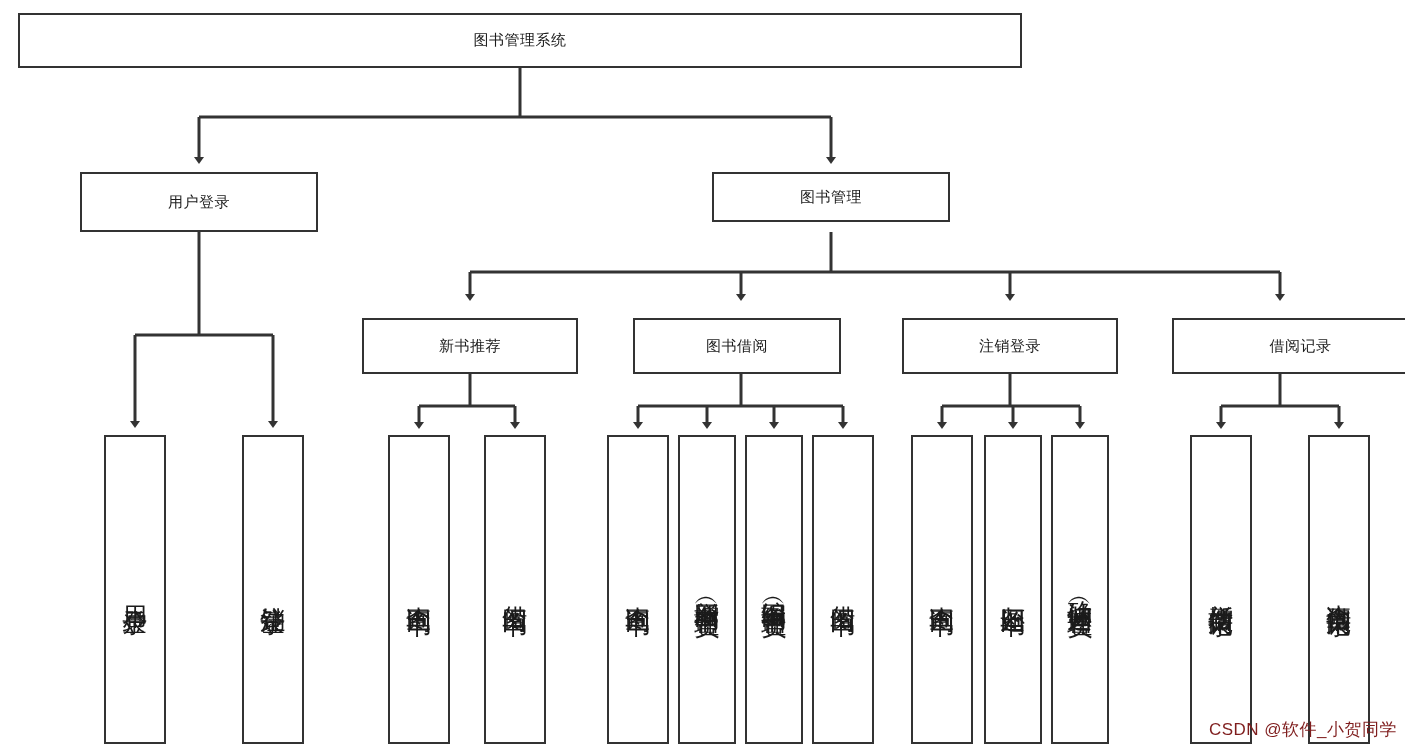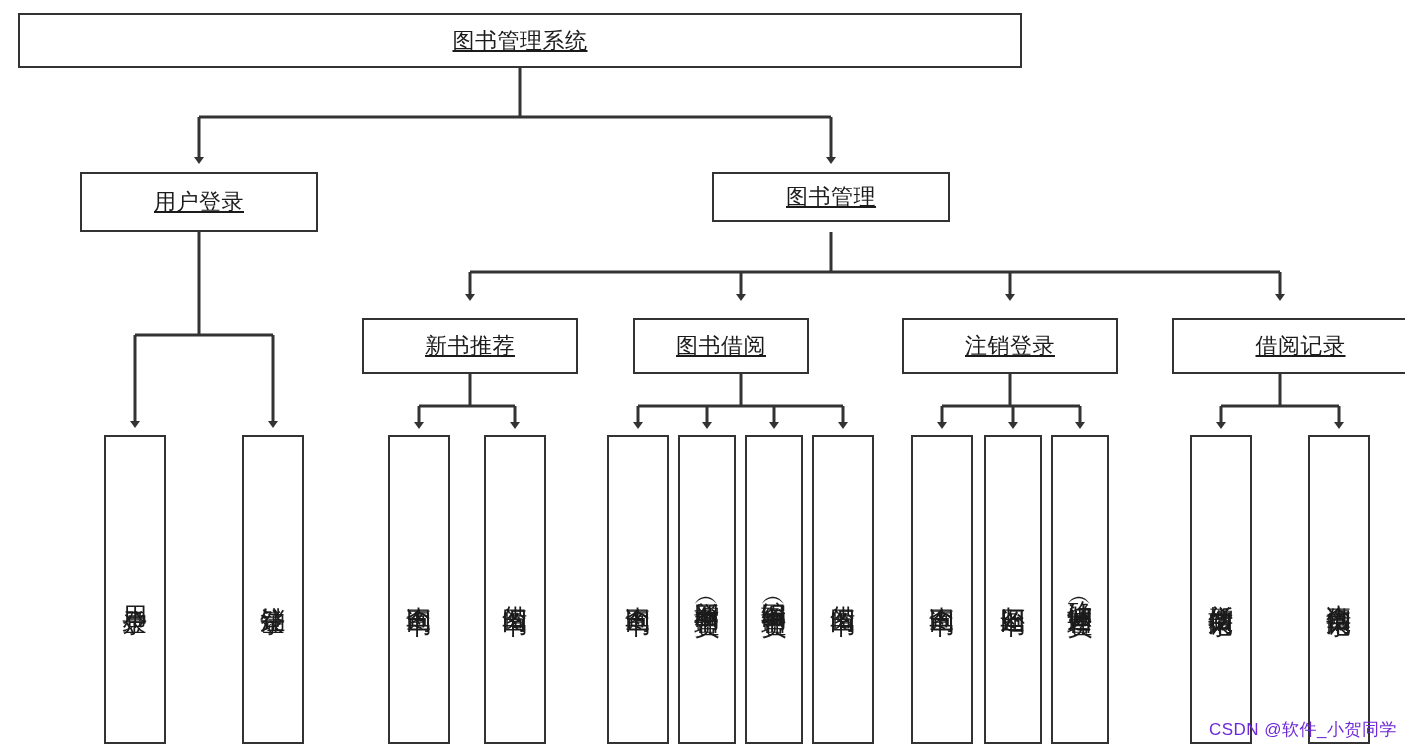--- a/index.html
+++ b/index.html
@@ -29,43 +29,42 @@
     position: absolute;
     box-sizing: border-box;
     border: 2px solid #333333;
     background: #ffffff;
     display: flex;
     align-items: center;
     justify-content: center;
     color: #1b1b1b;
   }
   .node.horiz {
-    font-size: 22px;
+    font-size: 15px;
     letter-spacing: 0.5px;
-    text-decoration: underline;
   }
   .node.vert {
     writing-mode: vertical-rl;
     text-orientation: upright;
     font-size: 25px;
     line-height: 1.05;
     letter-spacing: 2px;
     padding: 4px 0;
     white-space: nowrap;
   }
   .node.vert .vtext {
     writing-mode: vertical-rl;
     text-orientation: upright;
   }
   #watermark {
     position: absolute;
     right: 8px;
     bottom: 6px;
     font-size: 17px;
-    color: #6d28d9;
+    color: #7f1d1d;
     letter-spacing: 0.5px;
     white-space: nowrap;
   }
 </style>
 </head>
 <body>
 
 <div id="canvas">
 
   <svg class="edges" viewBox="0 0 1405 747">
@@ -126,21 +125,21 @@
   <div class="node horiz" style="left: 80px; top: 172px; width: 238px; height: 60px;">
     <span>用户登录</span>
   </div>
   <div class="node horiz" style="left: 712px; top: 172px; width: 238px; height: 50px;">
     <span>图书管理</span>
   </div>
 
   <div class="node horiz" style="left: 362px; top: 318px; width: 216px; height: 56px; justify-content: center;">
     <span>新书推荐</span>
   </div>
-  <div class="node horiz" style="left: 633px; top: 318px; width: 176px; height: 56px;">
+  <div class="node horiz" style="left: 633px; top: 318px; width: 208px; height: 56px;">
     <span>图书借阅</span>
   </div>
   <div class="node horiz" style="left: 902px; top: 318px; width: 216px; height: 56px;">
     <span>注销登录</span>
   </div>
   <div class="node horiz" style="left: 1172px; top: 318px; width: 257px; height: 56px;">
     <span>借阅记录</span>
   </div>
 
   <div class="node vert" style="left: 104px; top: 435px; width: 62px; height: 309px;">

